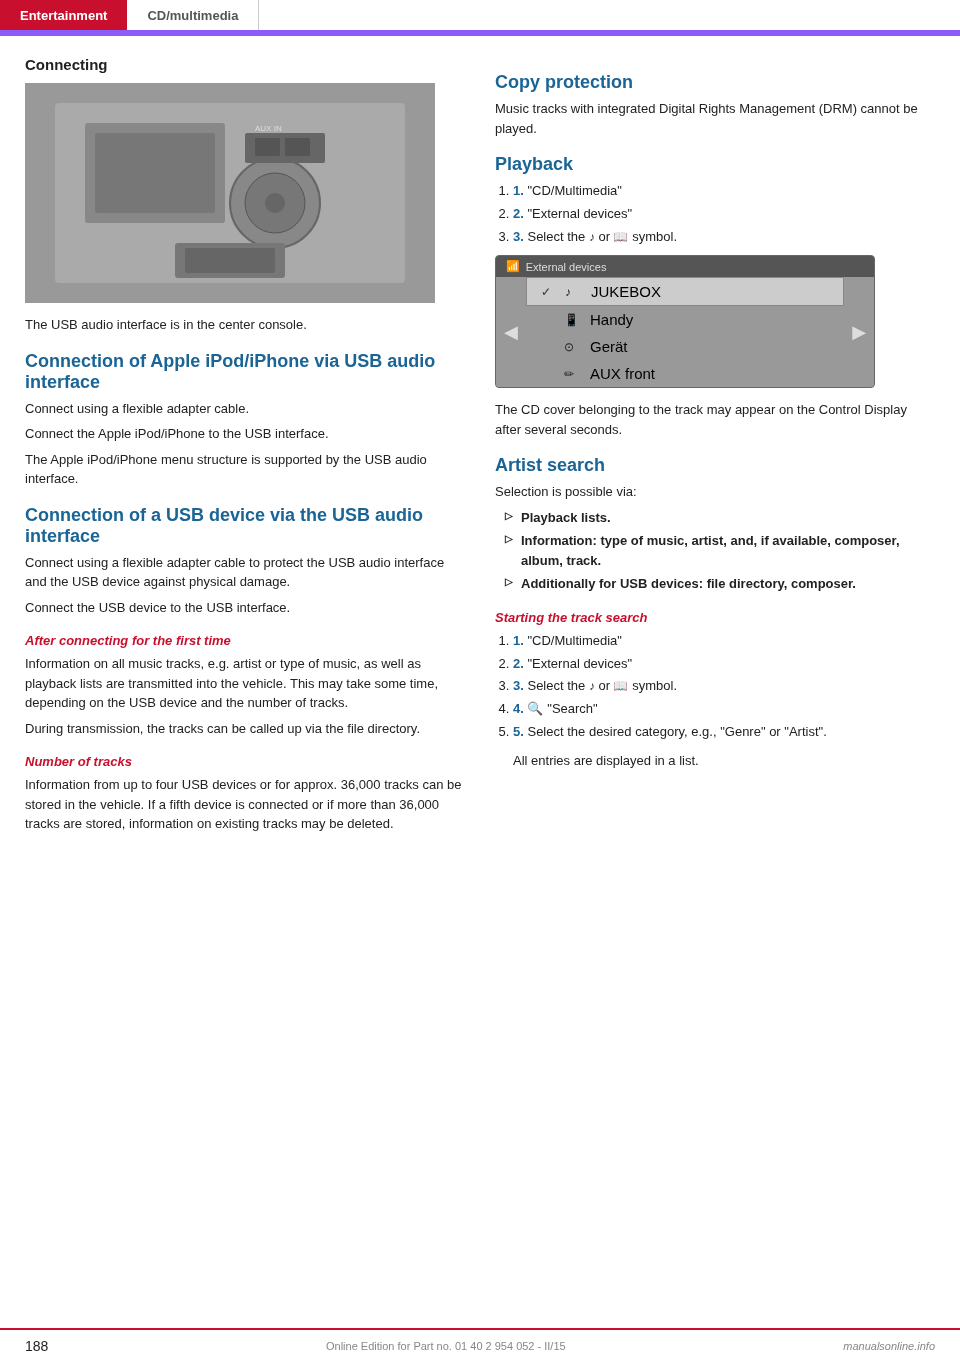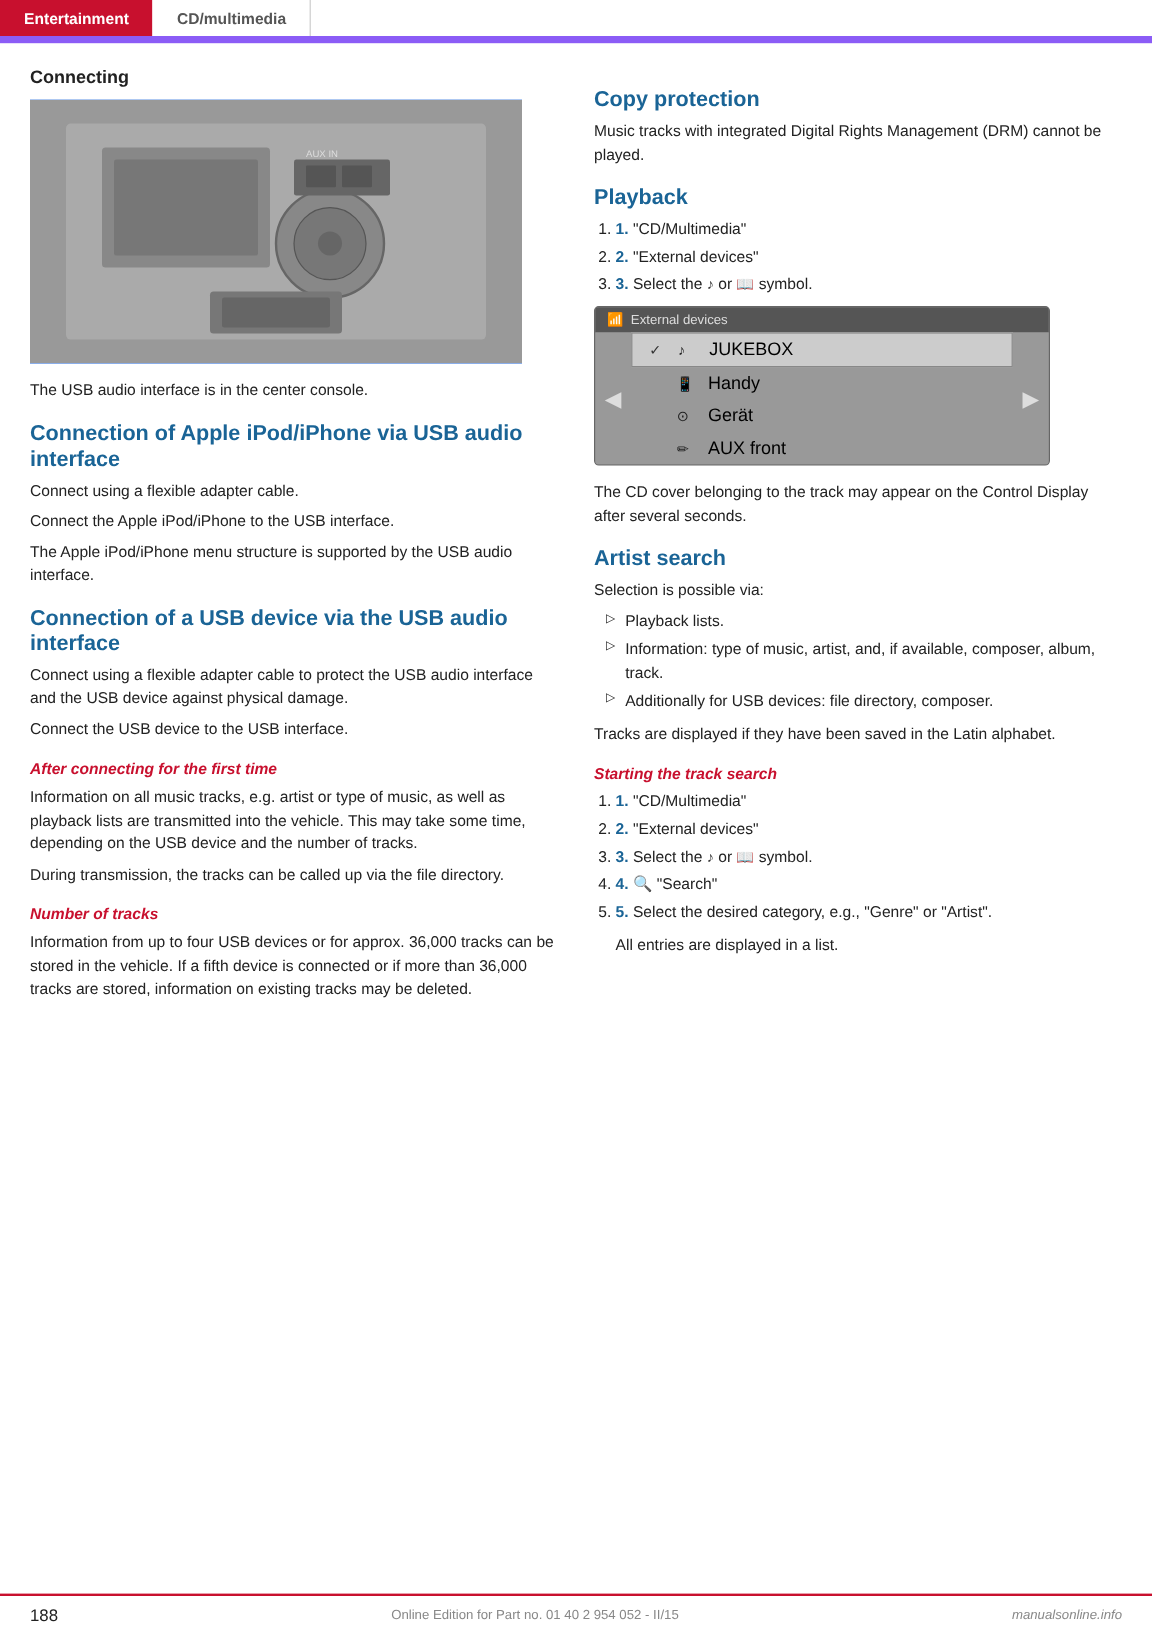--- a/index.html
+++ b/index.html
@@ -111,20 +111,21 @@
       line-height: 1.6;
       color: #222;
       margin-bottom: 2px;
     }
 
     
     .tri-list {
       list-style: none;
       padding-left: 10px;
       margin-bottom: 8px;
+      font-weight: bold;
     }
     .tri-list li {
       font-size: 13px;
       line-height: 1.5;
       padding-left: 16px;
       position: relative;
       margin-bottom: 4px;
     }
     .tri-list li::before {
       content: '▷';
@@ -384,21 +385,20 @@
     <div class="section-title-sub">Artist search</div>
 
     <p>Selection is possible via:</p>
 
     <ul class="tri-list">
       <li>Playback lists.</li>
       <li>Information: type of music, artist, and, if available, composer, album, track.</li>
       <li>Additionally for USB devices: file directory, composer.</li>
     </ul>
 
-    <p>Tracks are displayed if they have been saved in the Latin alphabet.</p>
 
     <div class="section-title-orange">Starting the track search</div>
 
     <ol>
       <li>
         <span class="num-blue">1.</span>
         <span> "CD/Multimedia"</span>
       </li>
       <li>
         <span class="num-blue">2.</span>

